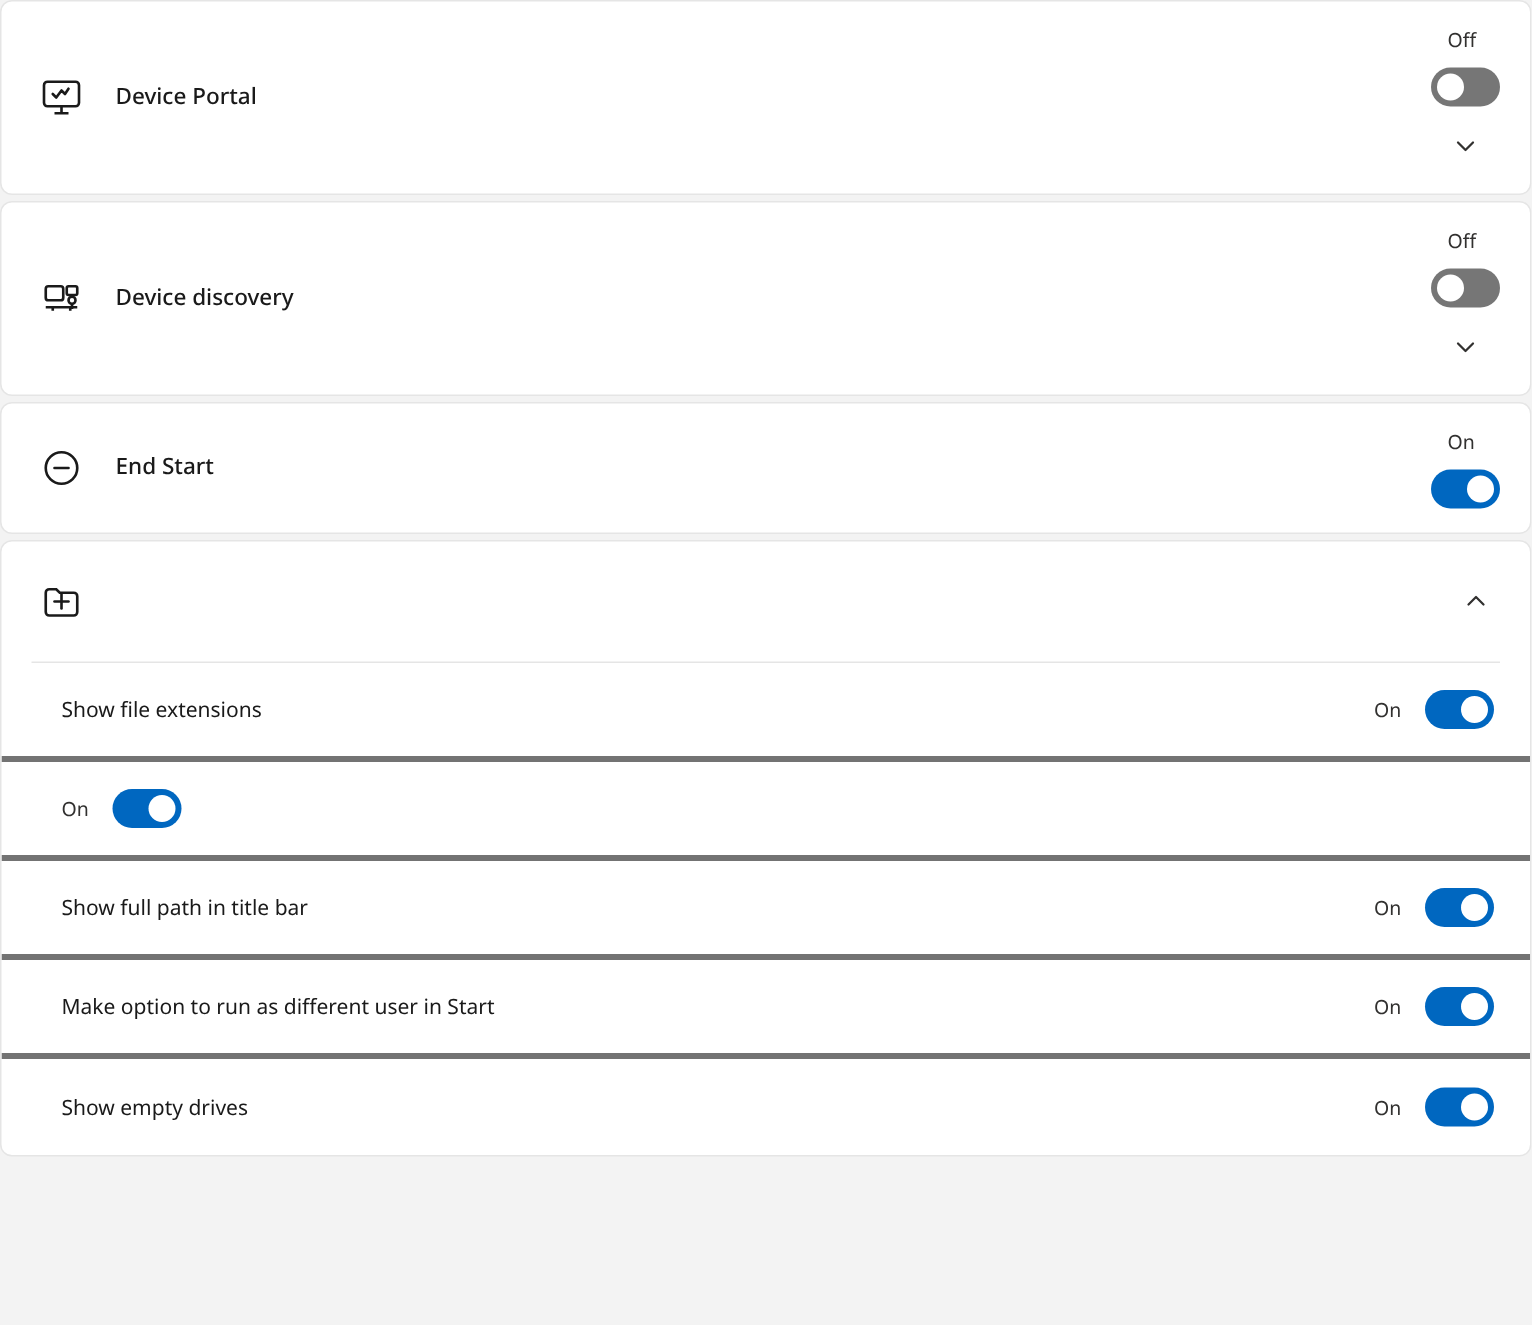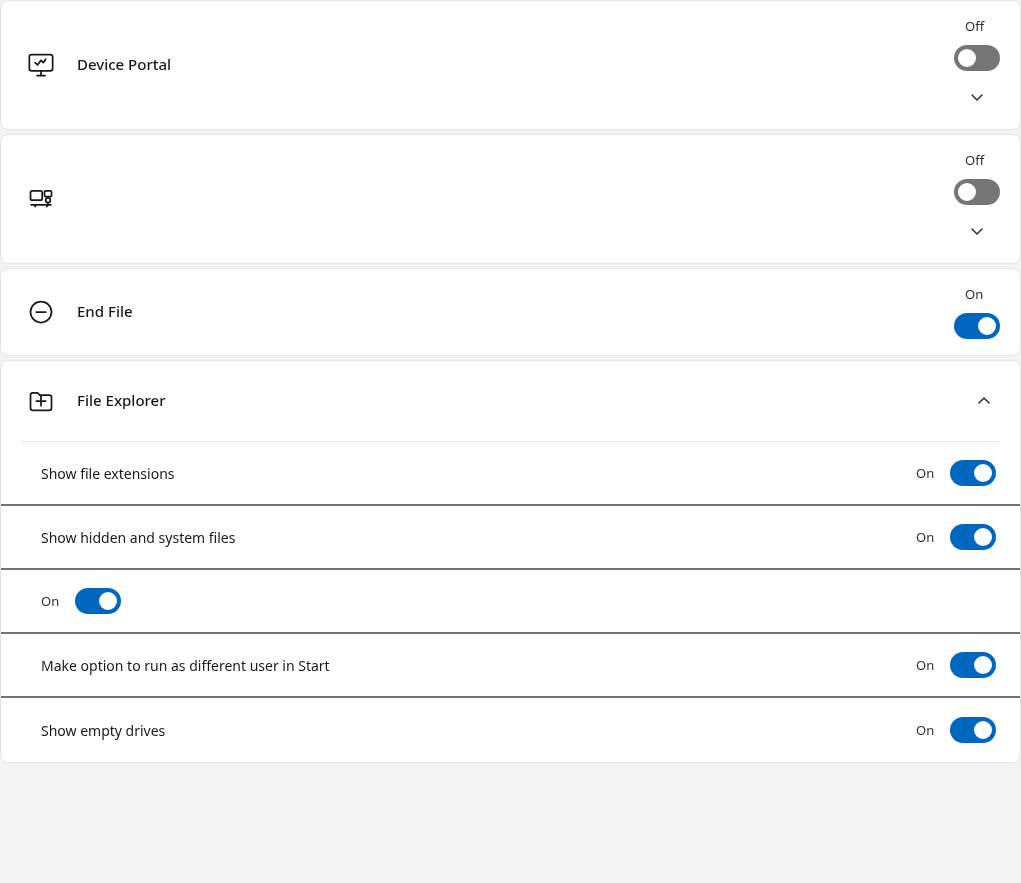--- a/index.html
+++ b/index.html
@@ -155,21 +155,21 @@
       background: #e5e5e5;
       margin: 0 20px;
     }
 
     
     .sub-setting-row {
       display: flex;
       align-items: center;
       padding: 18px 24px 18px 40px;
       min-height: 64px;
-      border-bottom: 2px solid #737373;
+      border-bottom: 4px solid #737373;
     }
 
     .sub-setting-row:last-child {
       border-bottom: none;
       align-items: center;
     }
 
     .sub-setting-title {
       flex: 1;
       font-size: 14px;
@@ -215,20 +215,21 @@
         <div class="setting-icon">
           <svg viewBox="0 0 24 24" fill="none" stroke="currentColor" stroke-width="1.5">
       <rect x="3" y="5" width="10" height="8" rx="1.5"></rect>
       <rect x="15" y="5" width="6" height="5" rx="1"></rect>
       <path d="M3 17h18M7 17v2M17 17v2"></path>
       <circle cx="18" cy="13" r="2"></circle>
       <path d="M18 15v3"></path>
     </svg>
         </div>
         <div class="setting-text">
+          <div class="setting-title">Device discovery</div>
         </div>
         <div class="setting-control">
           <span class="setting-status">Off</span>
           <label class="toggle-switch"><input type="checkbox" style=""><span class="toggle-slider off"></span></label>
           <button class="chevron-btn">
             <svg viewBox="0 0 16 16" fill="none" stroke="currentColor" stroke-width="1.5">
       <polyline points="3,6 8,11 13,6" stroke-linecap="round" stroke-linejoin="round"></polyline>
     </svg>
           </button>
         </div>
@@ -236,64 +237,63 @@
     </div>
     <div class="setting-card">
       <div class="setting-main-row">
         <div class="setting-icon">
           <svg viewBox="0 0 24 24" fill="none" stroke="currentColor" stroke-width="1.5">
       <circle cx="12" cy="12" r="9"></circle>
       <line x1="8" y1="12" x2="16" y2="12" stroke-linecap="round"></line>
     </svg>
         </div>
         <div class="setting-text">
-          <div class="setting-title">End File</div>
+          <div class="setting-title">End Start</div>
         </div>
         <div class="setting-control">
           <span class="setting-status">On</span>
           <label class="toggle-switch"><input type="checkbox" checked="" style=""><span class="toggle-slider on"></span></label>
         </div>
       </div>
     </div>
     <div class="setting-card">
       <div class="setting-main-row">
         <div class="setting-icon">
           <svg viewBox="0 0 24 24" fill="none" stroke="currentColor" stroke-width="1.5">
       <path d="M3 7a2 2 0 012-2h4l2 2h8a2 2 0 012 2v9a2 2 0 01-2 2H5a2 2 0 01-2-2V7z"></path>
       <line x1="8" y1="12" x2="16" y2="12" stroke-linecap="round"></line>
       <line x1="12" y1="8" x2="12" y2="16" stroke-linecap="round"></line>
     </svg>
         </div>
         <div class="setting-text">
-          <div class="setting-title">File Explorer</div>
         </div>
         <div class="setting-control">
           <button class="chevron-btn">
             <svg viewBox="0 0 16 16" fill="none" stroke="currentColor" stroke-width="1.5">
       <polyline points="3,10 8,5 13,10" stroke-linecap="round" stroke-linejoin="round"></polyline>
     </svg>
           </button>
         </div>
       </div>
       <div class="setting-divider"></div>
       <div class="sub-setting-row">
         <span class="sub-setting-title">Show file extensions</span>
         <div class="sub-setting-control">
           <span class="setting-status">On</span>
           <label class="toggle-switch"><input type="checkbox" checked="" style=""><span class="toggle-slider on"></span></label>
         </div>
       </div>
       <div class="sub-setting-row">
-        <span class="sub-setting-title">Show hidden and system files</span>
-        <div class="sub-setting-control">
-          <span class="setting-status">On</span>
-          <label class="toggle-switch"><input type="checkbox" checked="" style=""><span class="toggle-slider on"></span></label>
-        </div>
-      </div>
-      <div class="sub-setting-row">
+        <div class="sub-setting-control">
+          <span class="setting-status">On</span>
+          <label class="toggle-switch"><input type="checkbox" checked="" style=""><span class="toggle-slider on"></span></label>
+        </div>
+      </div>
+      <div class="sub-setting-row">
+        <span class="sub-setting-title">Show full path in title bar</span>
         <div class="sub-setting-control">
           <span class="setting-status">On</span>
           <label class="toggle-switch"><input type="checkbox" checked="" style=""><span class="toggle-slider on"></span></label>
         </div>
       </div>
       <div class="sub-setting-row">
         <span class="sub-setting-title">Make option to run as different user in Start</span>
         <div class="sub-setting-control">
           <span class="setting-status">On</span>
           <label class="toggle-switch"><input type="checkbox" checked="" style=""><span class="toggle-slider on"></span></label>

